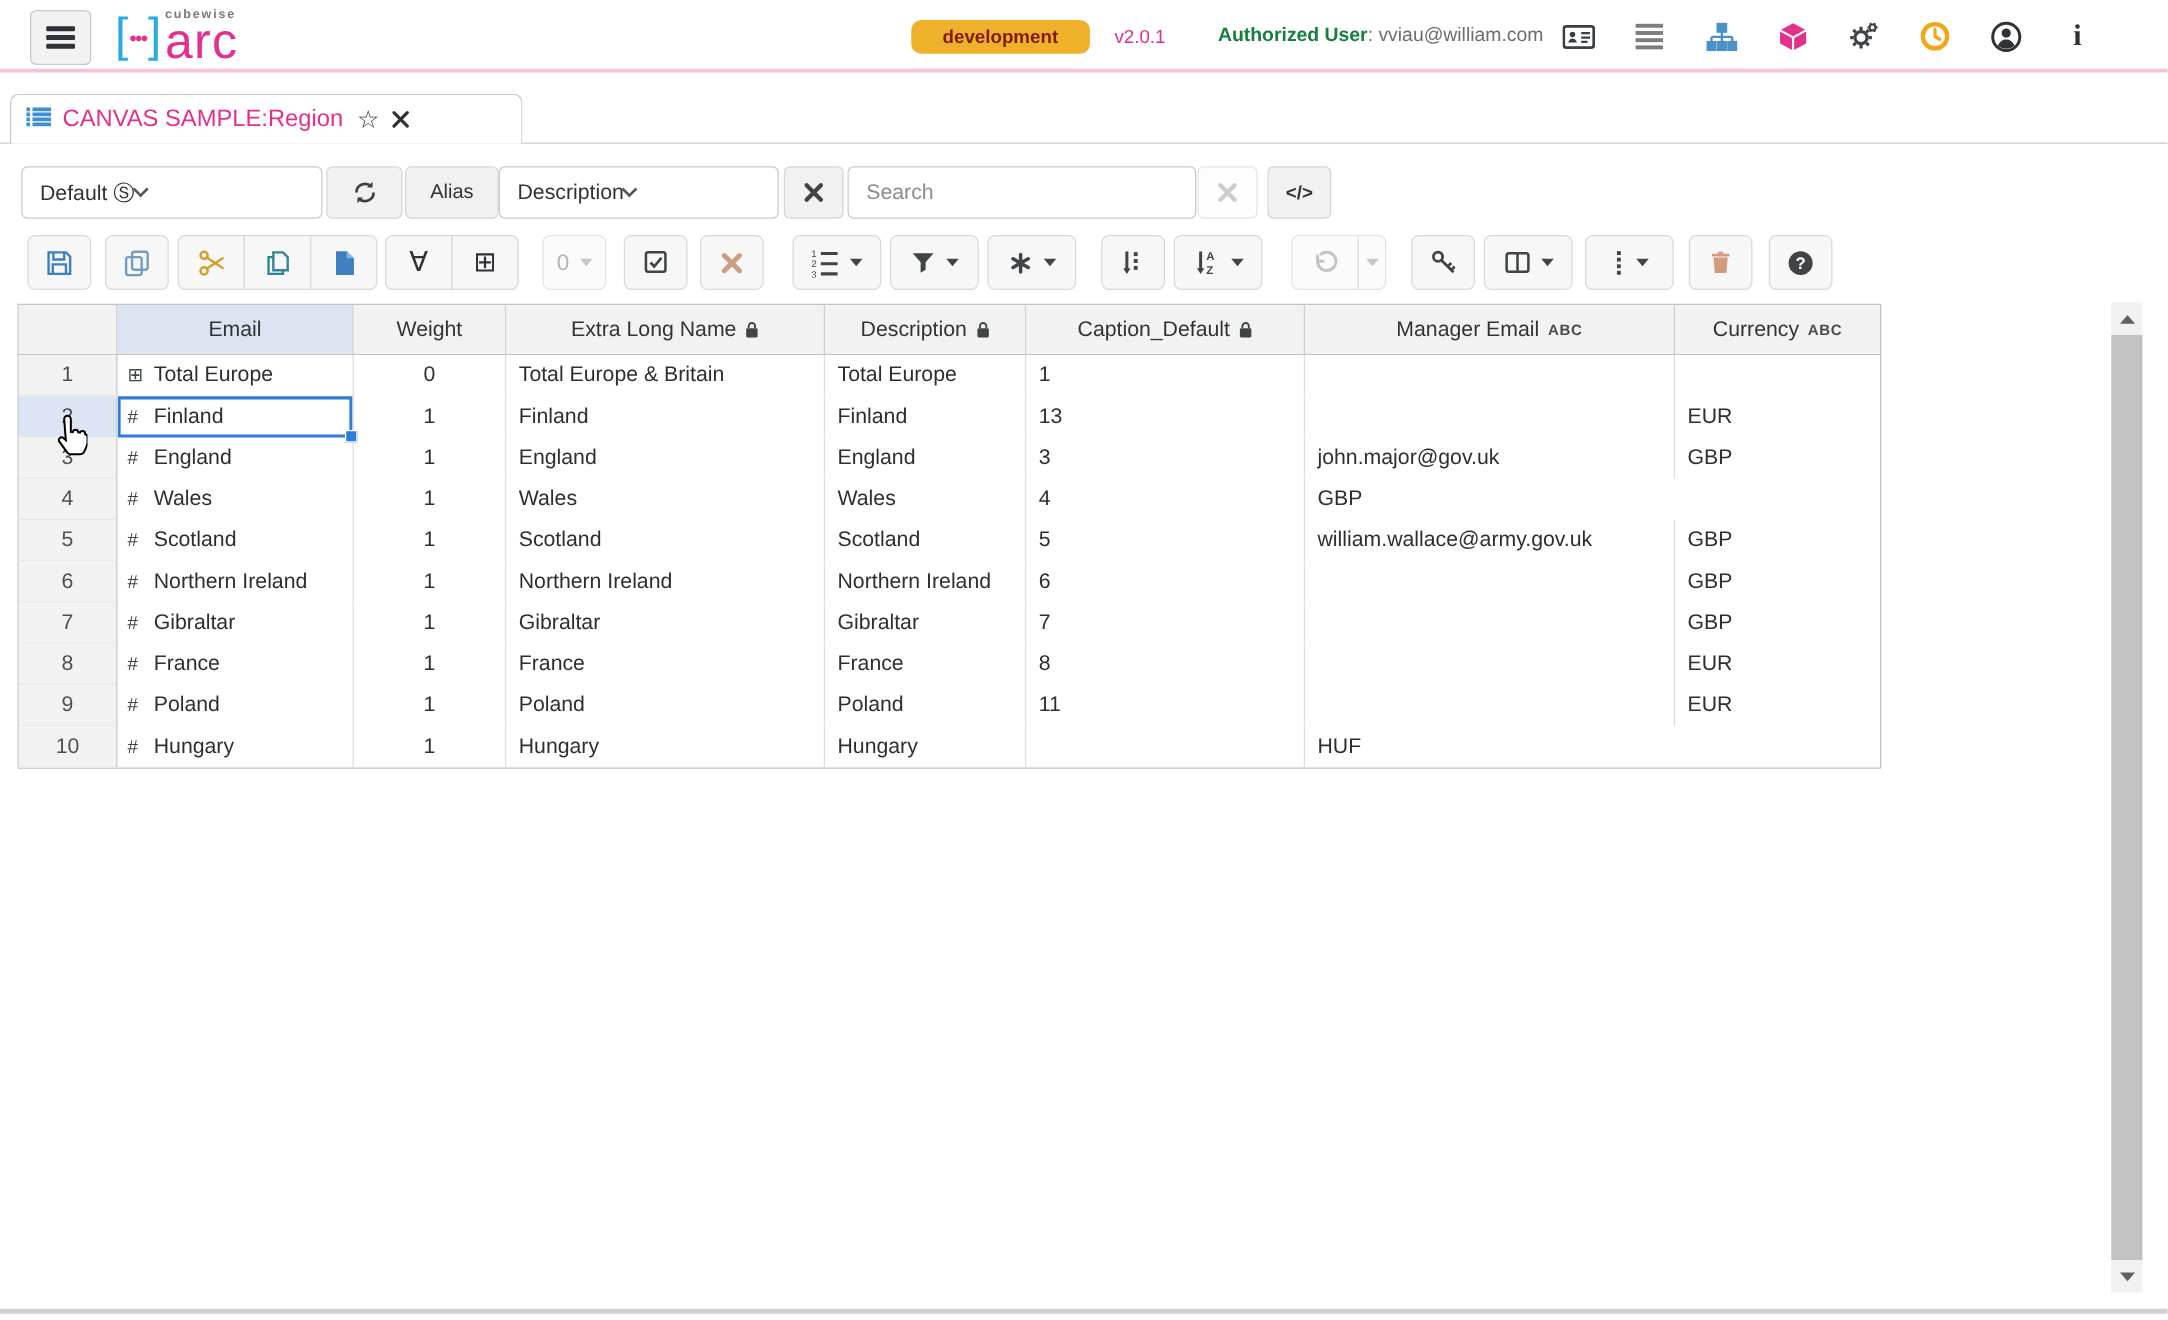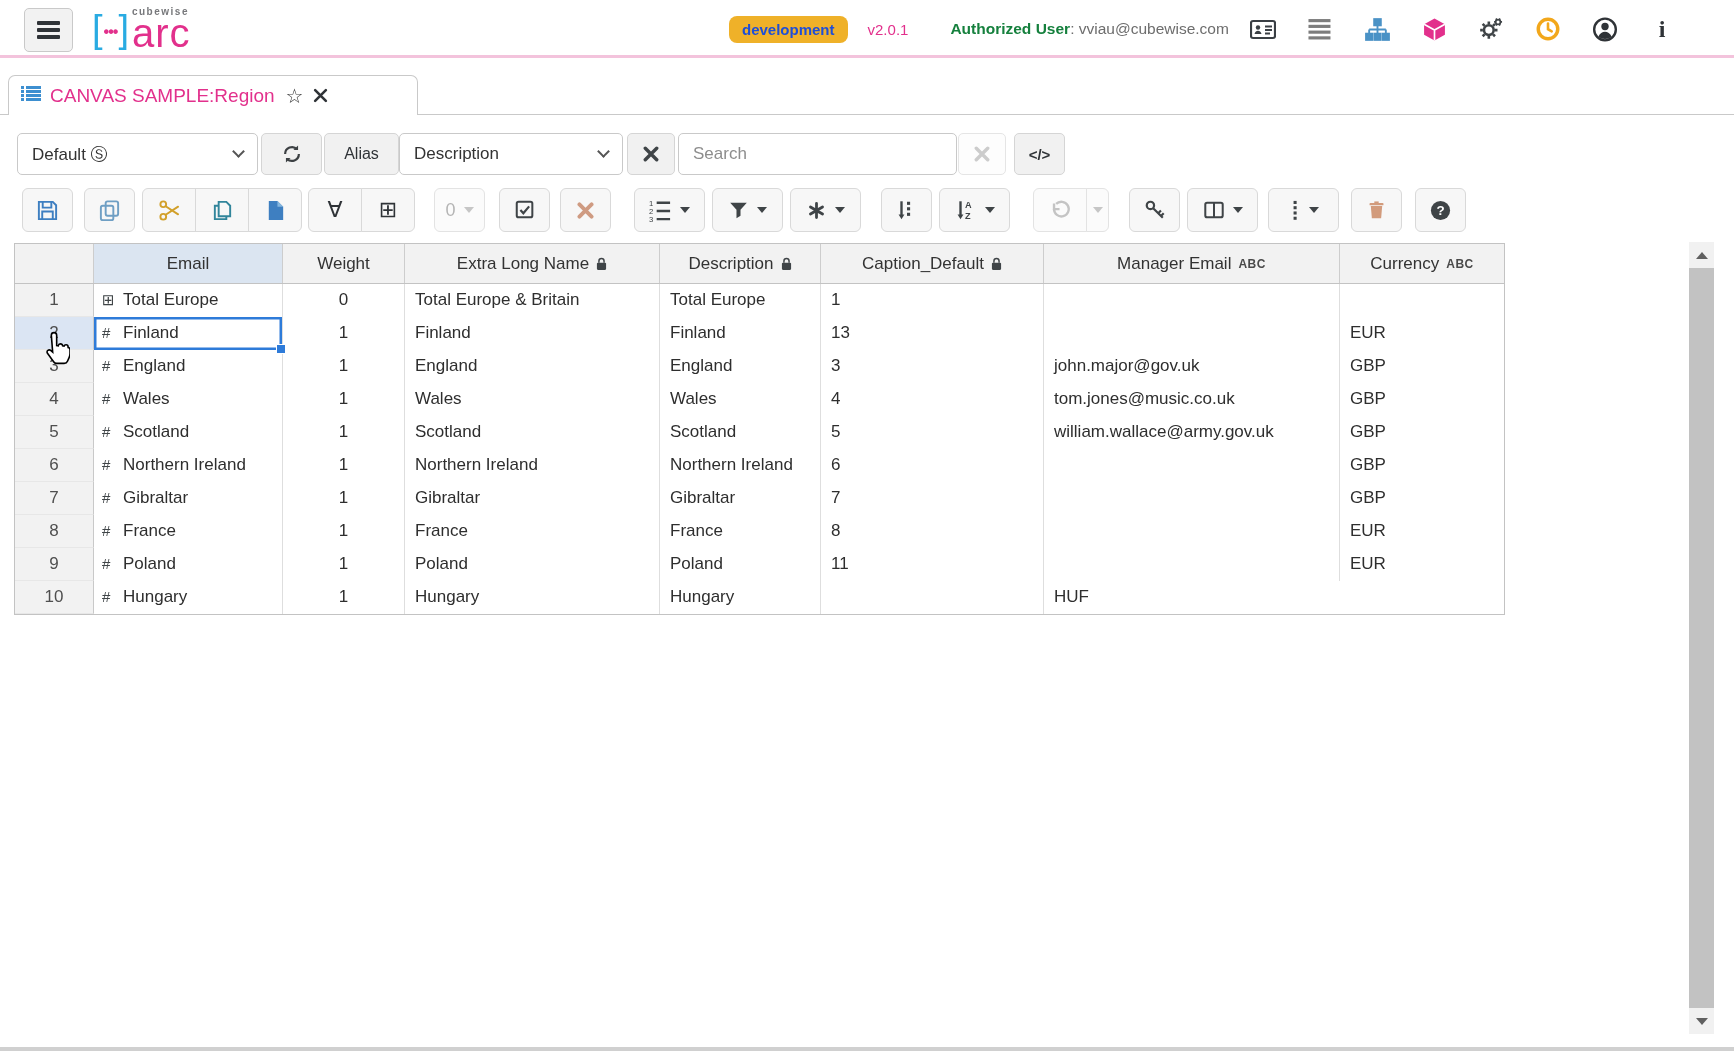--- a/index.html
+++ b/index.html
@@ -8,37 +8,37 @@
   .topbar { position:absolute; left:0; top:0; width:1734px; height:58px; background:#fff; border-bottom:3px solid #f3c3dc; }
   .hamburger { position:absolute; left:24px; top:8px; width:49px; height:44px; background:#f2f2f2; border:1px solid #c9c9c9; border-radius:5px; cursor:pointer; display:flex; align-items:center; justify-content:center; }
   .hbars i { display:block; width:23px; height:3.5px; background:#2f3337; margin:3.5px 0; border-radius:1px; }
   .logo { position:absolute; left:92px; top:6px; display:flex; align-items:flex-end; }
   .lbrk { font-size:38px; line-height:44px; color:#29abe2; font-weight:400; }
   .ldots { font-size:16px; font-weight:bold; color:#e2308c; letter-spacing:-1px; margin:0 1px 10px 1px; }
   .lcol { display:flex; flex-direction:column; margin-left:3px; }
   .lcube { font-size:10px; letter-spacing:1.5px; color:#77787b; font-weight:bold; margin-bottom:-2px; }
   .larc { font-size:40px; line-height:36px; color:#e2308c; font-weight:500; letter-spacing:1px;text-align:right; }
   .topmid { position:absolute; left:729px; top:0; height:58px; display:flex; align-items:center; gap:20px; }
-  .badge { background:#efb129; color:#1d4ed8; font-weight:bold; font-size:15px; padding:5px 13px; border-radius:8px; }
+  .badge { background:#efb129; color:#7f1d1d; font-weight:bold; font-size:15px; padding:5px 25px; border-radius:8px; }
   .ver { color:#e2308c; font-size:15px; }
   .auth { margin-left:22px; font-size:15.5px; color:#6d6d6d; }
   .auth b { color:#15803d; }
   .topicons { position:absolute; right:59px; top:0; height:58px; display:flex; align-items:center; gap:31px; }
   .ticon { width:26px; height:26px; display:flex; align-items:center; justify-content:center; cursor:pointer; }
   .info-i { font-family:"Liberation Serif","DejaVu Serif",serif; font-size:24px; font-weight:bold; color:#2f3337; line-height:1; }
   
   .tabline { position:absolute; left:0; top:114px; width:1734px; height:1px; background:#c9c9c9; }
   .tab { position:absolute; left:8px; top:75px; width:410px; height:40px; background:#fff; border:1px solid #c9c9c9; border-bottom:none; border-radius:7px 7px 0 0; z-index:5; display:flex; align-items:center; padding:0 12px; gap:9px; cursor:pointer; }
   .tabtitle { font-size:19px; color:#e2308c; white-space:nowrap; }
   .tabstar { font-size:20px; color:#3a3a3a; margin-left:2px; cursor:pointer; }
   .tabx { color:#2f3337; cursor:pointer; display:flex; align-items:center; }
   
   .tb1 { position:absolute; left:0; top:133px; width:1734px; height:42px; }
   .tb1 > * { position:absolute; top:0; height:42px; }
-  .select { background:#fff; border:1px solid #c9c9c9; border-radius:5px; display:flex; align-items:center; justify-content:space-between; padding:0 14px; font-size:17px; color:#333; cursor:pointer; }
+  .select { background:#fff; border:1px solid #c9c9c9; border-radius:5px; display:flex; align-items:center; padding:0 14px; font-size:17px; color:#333; cursor:pointer; }
   .chev { width:9px; height:9px; border-right:2px solid #555; border-bottom:2px solid #555; transform:rotate(45deg); margin-top:-5px; }
   .gbtn { background:#f1f1f1; border:1px solid #d5d5d5; border-radius:5px; display:flex; align-items:center; justify-content:center; font-size:16px; color:#2f3337; cursor:pointer; }
   .gbtn.dis { background:#fdfdfd; border-color:#e5e5e5; color:#c9c9c9; }
   .search { background:#fff; border:1px solid #c9c9c9; border-radius:5px; padding:0 14px; font-size:17px; color:#333; font-family:inherit; }
   .search::placeholder { color:#8d8d8d; }
   .codebtn { font-size:15px; font-weight:bold; letter-spacing:0; }
   
   .tb2 { position:absolute; left:22px; top:188px; height:44px; display:flex; align-items:stretch; }
   .tbtn { min-width:51px; height:44px; background:#f7f7f7; border:1px solid #d9d9d9; border-radius:6px; display:flex; align-items:center; justify-content:center; gap:8px; cursor:pointer; padding:0 8px; }
   .tbtn.split { min-width:71px; }
@@ -98,21 +98,21 @@
     <span class="ldots">•••</span>
     <span class="lbrk">]</span>
     <span class="lcol">
       <span class="lcube">cubewise</span>
       <span class="larc">arc</span>
     </span>
   </div>
   <div class="topmid">
     <span class="badge">development</span>
     <span class="ver">v2.0.1</span>
-    <span class="auth"><b>Authorized User</b><span>: vviau@cubewise.com</span></span>
+    <span class="auth"><b>Authorized User</b><span>: vviau@william.com</span></span>
   </div>
   <div class="topicons">
     <span class="ticon">
       <svg width="27" height="21" viewBox="0 0 26 20">
           <rect x="1" y="1.5" width="24" height="17" rx="2" fill="none" stroke="#3a3f44" stroke-width="2.2"></rect>
           <circle cx="8" cy="8" r="2.2" fill="#3a3f44"></circle>
           <path d="M4.5 14.5c.6-2.2 2-3.2 3.5-3.2s2.9 1 3.5 3.2z" fill="#3a3f44"></path>
           <path d="M15 7h7M15 10.5h7M15 14h5" stroke="#3a3f44" stroke-width="1.8"></path>
         </svg>
     </span>
@@ -475,21 +475,20 @@
     <div class="cell last">GBP</div>
   </div>
 
   <div class="grow brow">
     <div class="cell rnum">4</div>
     <div class="cell cname"><span class="eicon">#</span><span class="ntext">Wales</span></div>
     <div class="cell cw">1</div>
     <div class="cell">Wales</div>
     <div class="cell">Wales</div>
     <div class="cell">4</div>
-    <div class="cell">tom.jones@music.co.uk</div>
     <div class="cell last">GBP</div>
   </div>
 
   <div class="grow brow">
     <div class="cell rnum">5</div>
     <div class="cell cname"><span class="eicon">#</span><span class="ntext">Scotland</span></div>
     <div class="cell cw">1</div>
     <div class="cell">Scotland</div>
     <div class="cell">Scotland</div>
     <div class="cell">5</div>

